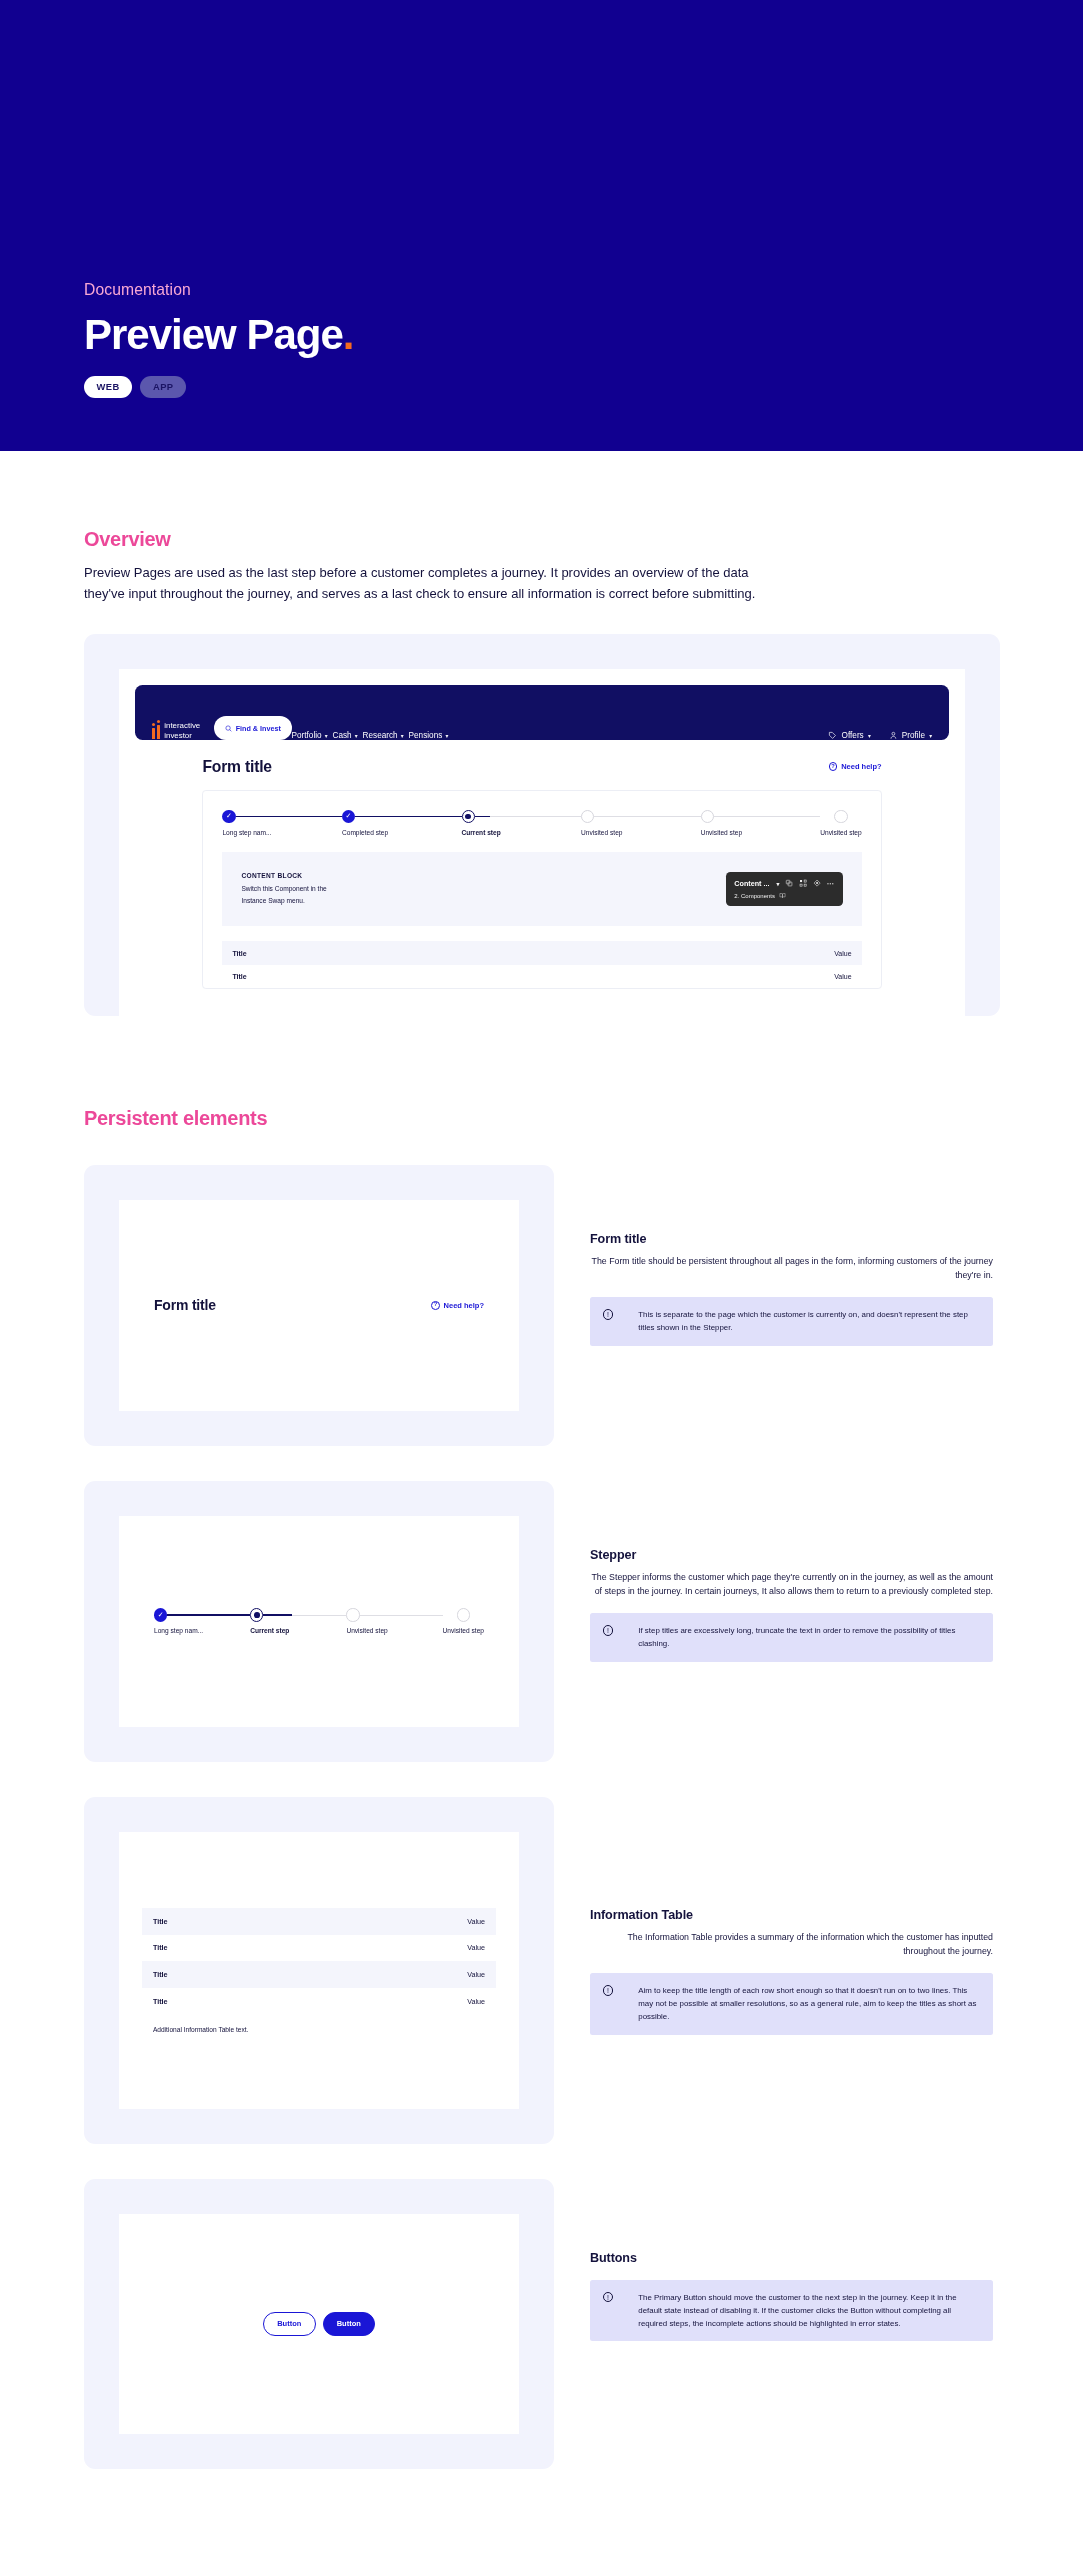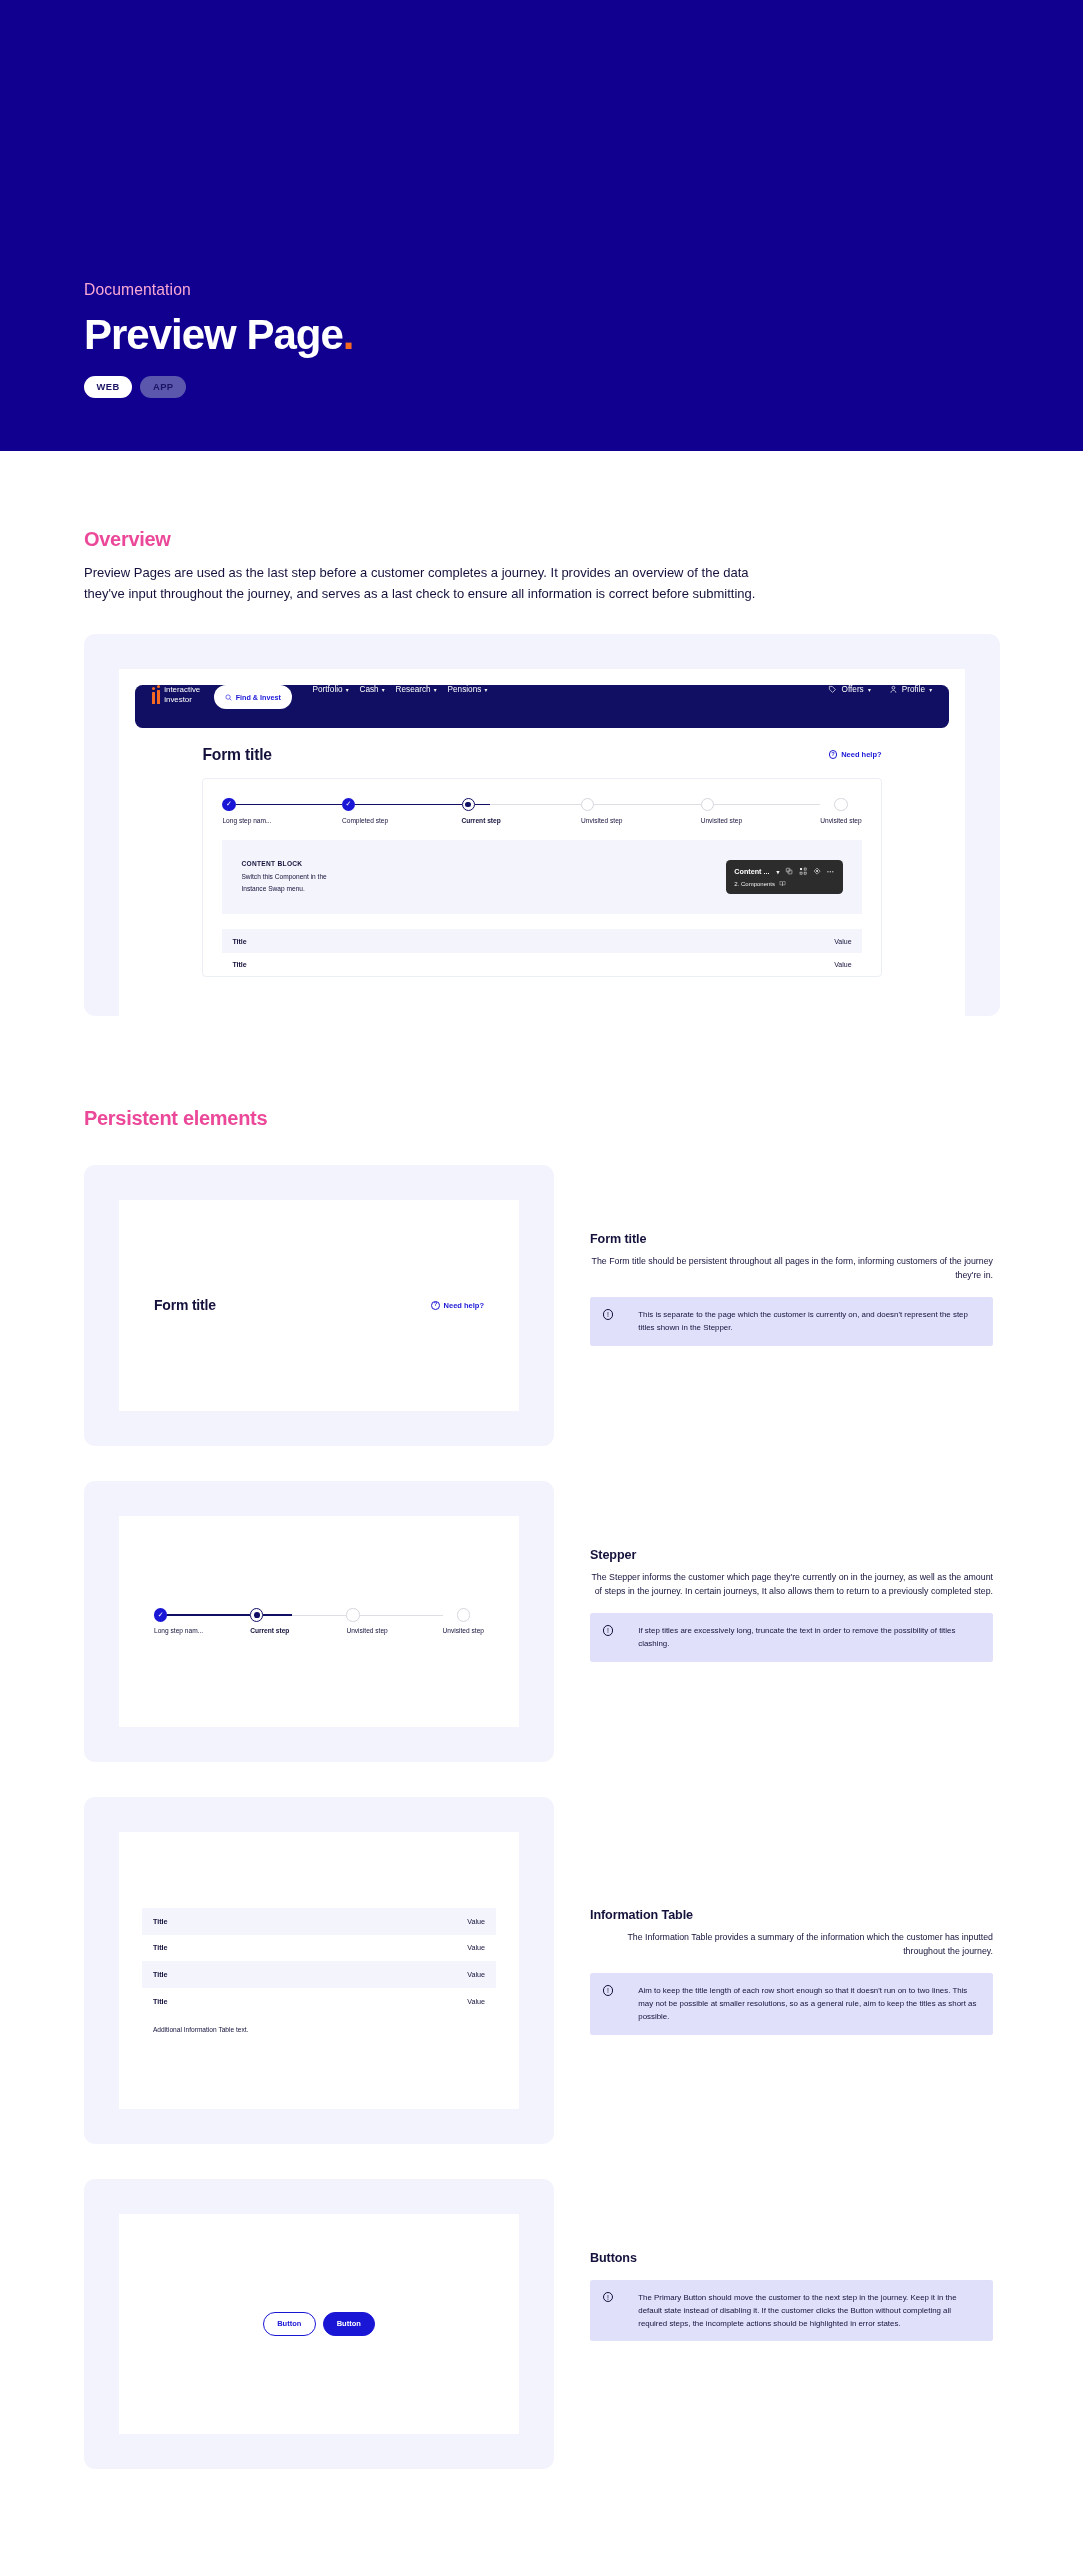--- a/index.html
+++ b/index.html
@@ -88,42 +88,42 @@
     height: 100%;
     overflow: hidden;
     position: relative;
   }
   .browser-pad { padding: 16.4px 16.4px 0 16.4px; }
 
   
   .navbar {
     background: #110f63;
     border-radius: 7.5px;
-    height: 43px;
+    height: 55px;
     display: flex;
-    align-items: flex-start;
+    align-items: flex-end;
     padding: 0 16.4px;
     gap: 0;
   }
   .brand { display: flex; align-items: center; gap: 4.4px; }
   .brand-mark { display: flex; align-items: flex-end; gap: 1.9px; height: 17.6px; }
   .bar-a, .bar-b { width: 3.1px; background: #f56a20; border-radius: 0.6px; position: relative; }
   .bar-a { height: 11.3px; }
   .bar-b { height: 14px; }
   .bar-a::before, .bar-b::before {
     content: ""; position: absolute; top: -5px; left: 0;
     width: 3.1px; height: 3.1px; border-radius: 50%; background: #f56a20;
   }
   .brand-text { color: #fff; font-size: 7.9px; line-height: 1.22; font-weight: 400; }
   .find-pill {
     background: #ffffff; color: #1a16d6; border-radius: 628px;
     height: 24px; display: inline-flex; align-items: center; gap: 3.8px;
     padding: 0 10.7px; margin-left: 14px; font-size: 7.2px; font-weight: 700;
   }
-  .nav-links { display: flex; align-items: center; gap: 11px; margin-left: 21px; }
+  .nav-links { display: flex; align-items: center; gap: 5px; }
   .nav-link { color: #fff; font-size: 8.2px; display: inline-flex; align-items: center; gap: 3.1px; }
   .nav-right { margin-left: auto; display: flex; align-items: center; gap: 17.6px; }
   .nav-right .nav-link { gap: 4.4px; }
   .caret { font-size: 5.7px; opacity: .95; }
 
   
   .form-area { padding: 17.6px 67px 0 67px; }
   .form-head { display: flex; align-items: center; justify-content: space-between; }
   .form-title { font-size: 15.7px; font-weight: 700; letter-spacing: -0.2px; color: #14123c; }
   .need-help { display: inline-flex; align-items: center; gap: 3.8px; color: #1a16d6; font-size: 7.5px; font-weight: 700; }

